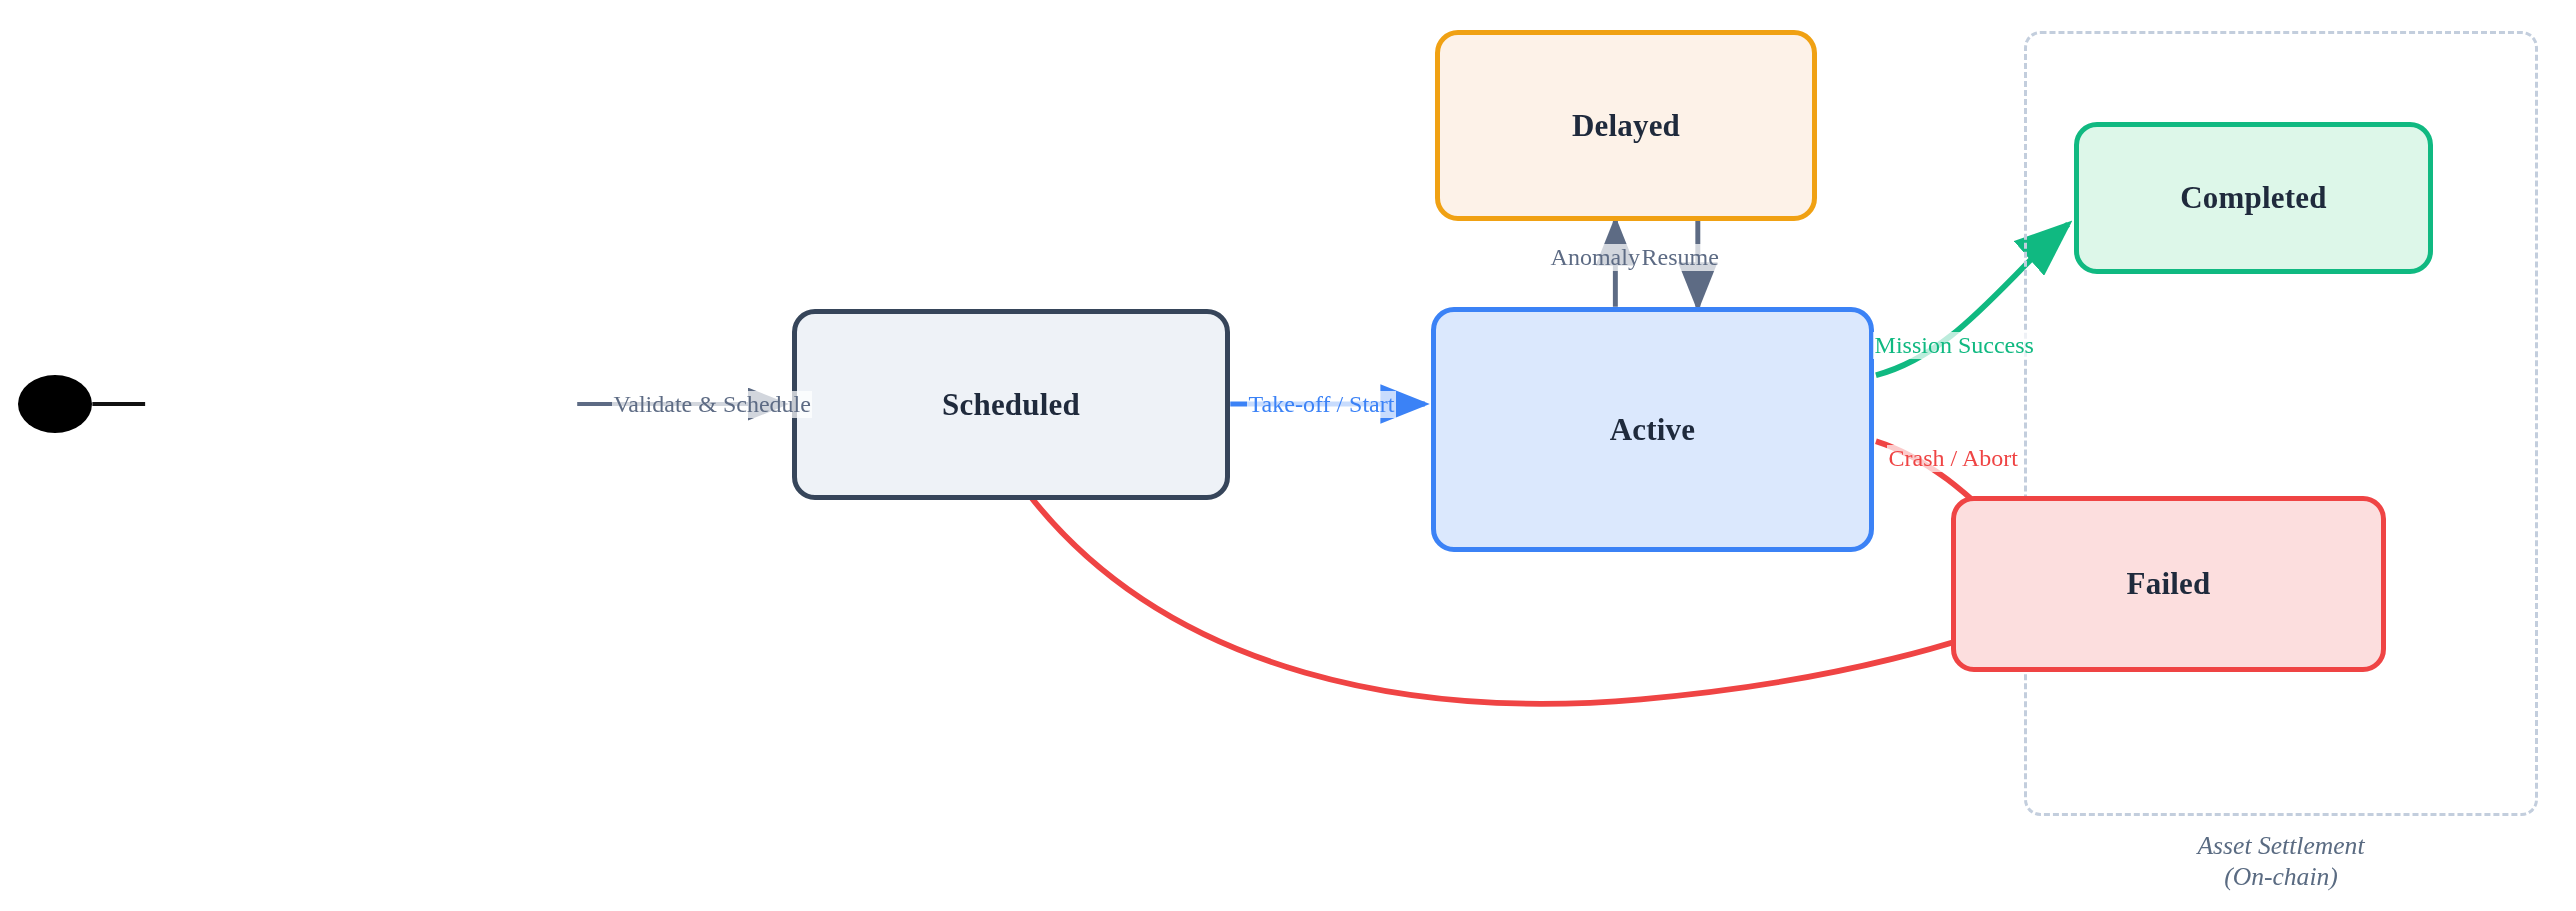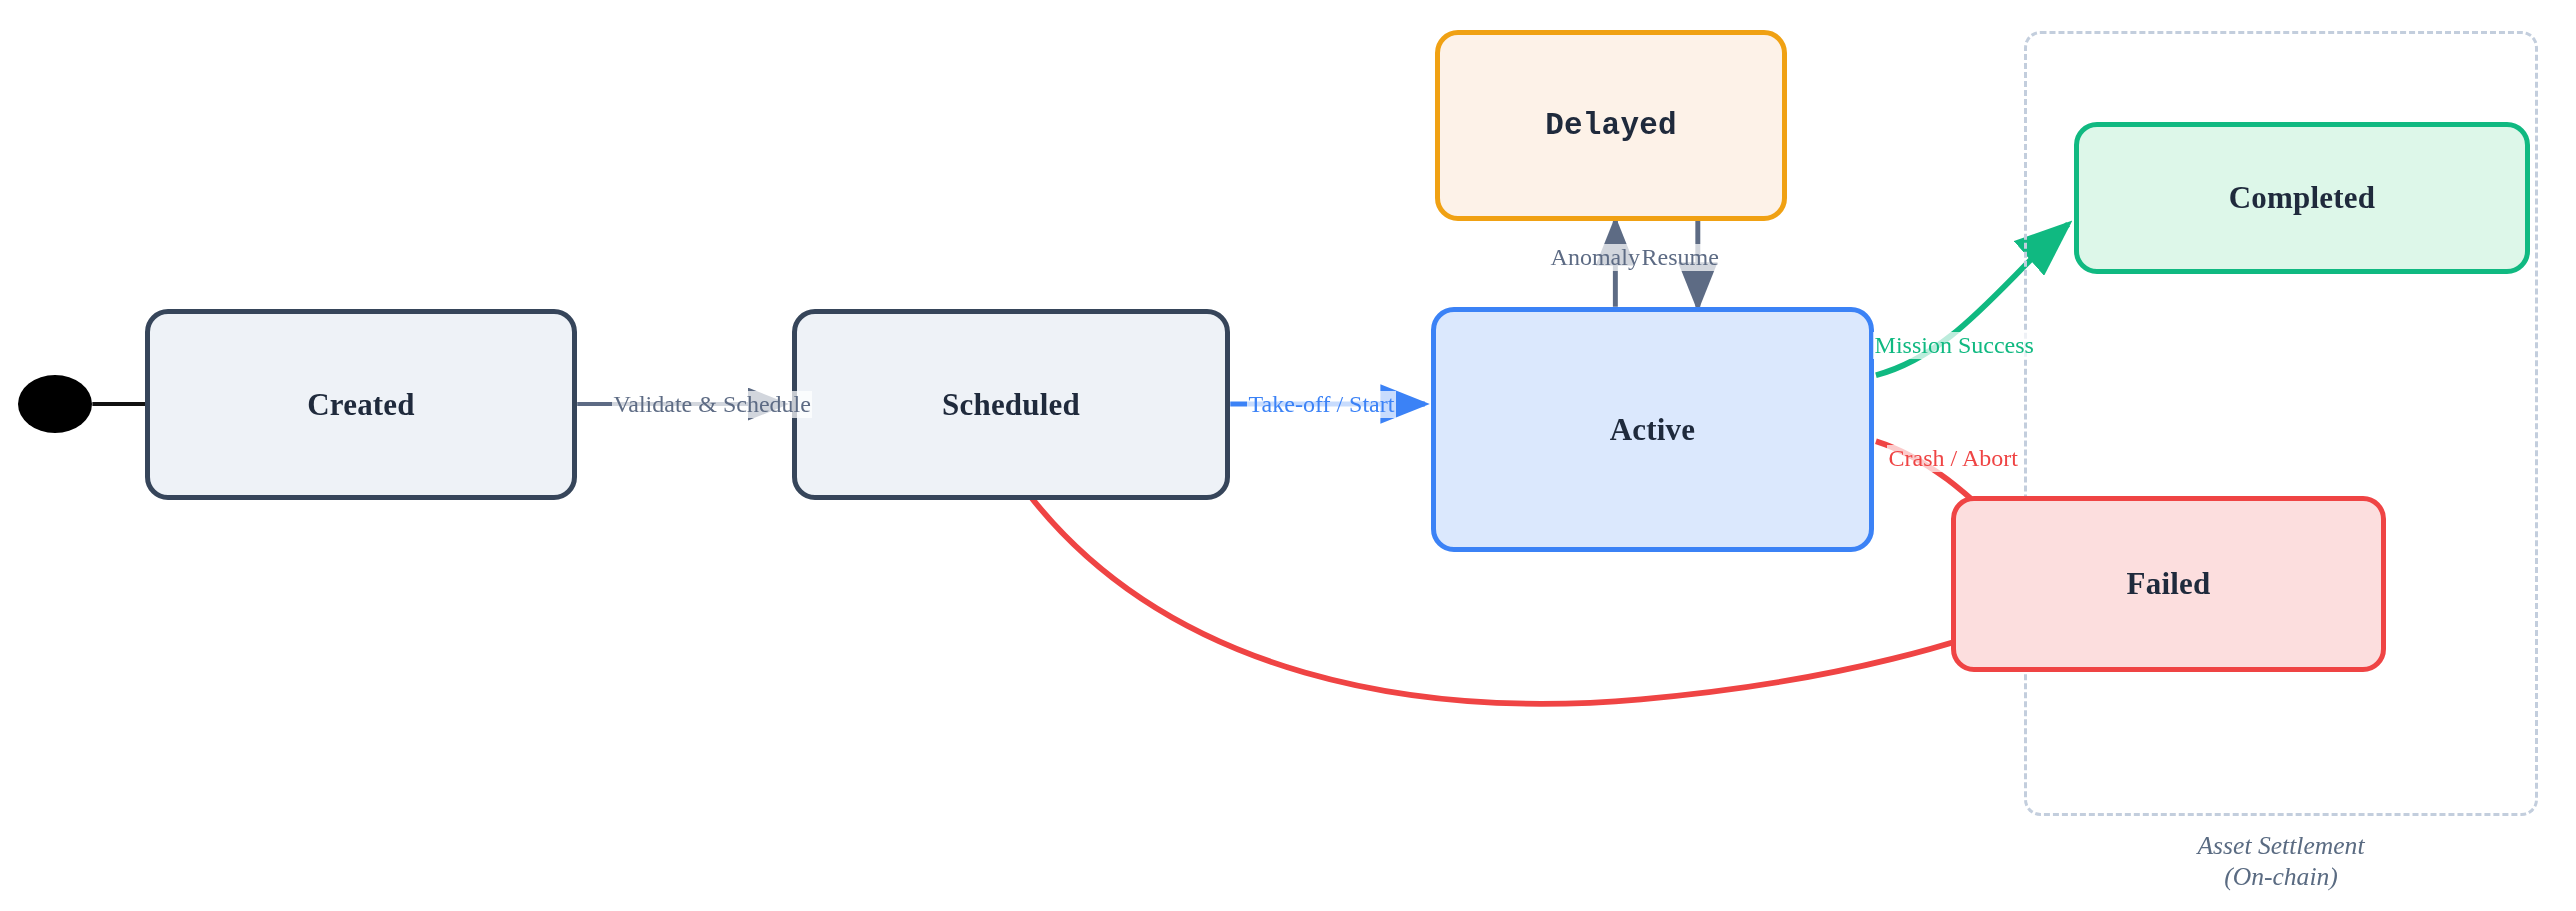--- a/index.html
+++ b/index.html
@@ -130,37 +130,34 @@
 
     <path d="M1248,600 C1420,820 1720,872 1990,848 C2220,828 2400,778 2508,726" stroke="#ef4444" stroke-width="7" fill="none" marker-end="url(#ah-red)"></path>
   </svg>
 
   <div class="cluster" style="left:2024px; top:31px; width:514px; height:785px;"></div>
   <div class="cluster-caption" style="left:2024px; top:831px; width:514px;">Asset Settlement
 (On-chain)</div>
 
   <div class="start-node" style="left:18px; top:375px; width:74px; height:58px;"></div>
 
-  <div class="node node-created" style="left:145px; top:309px; width:432px; height:191px;">
-    <span>Created</span>
-  </div>
 
   <div class="node node-scheduled" style="left:792px; top:309px; width:438px; height:191px;">
     <span>Scheduled</span>
   </div>
 
-  <div class="node node-delayed" style="left:1435px; top:30px; width:352px; height:191px;font-family:Liberation Mono, monospace;">
+  <div class="node node-delayed" style="left:1435px; top:30px; width:382px; height:191px;">
     <span>Delayed</span>
   </div>
 
   <div class="node node-active" style="left:1431px; top:307px; width:443px; height:245px;">
     <span>Active</span>
   </div>
 
-  <div class="node node-completed" style="left:2074px; top:122px; width:456px; height:152px;">
+  <div class="node node-completed" style="left:2074px; top:122px; width:359px; height:152px;">
     <span>Completed</span>
   </div>
 
   <div class="node node-failed" style="left:1951px; top:496px; width:435px; height:176px;">
     <span>Failed</span>
   </div>
 
   <div class="edge-label lbl-gray" style="left:577px; top:391px;margin-left:35px;">Validate &amp; Schedule</div>
 
   <div class="edge-label lbl-blue" style="left:1247px; top:391px;">Take-off / Start</div>

